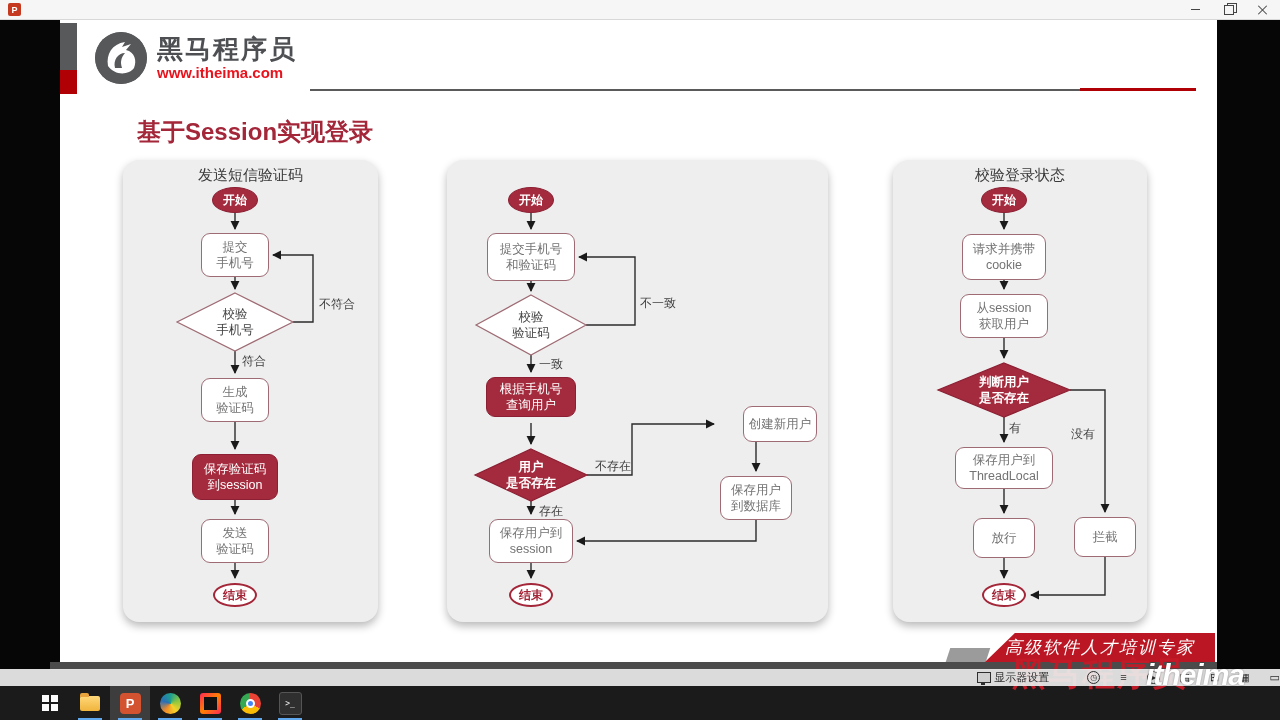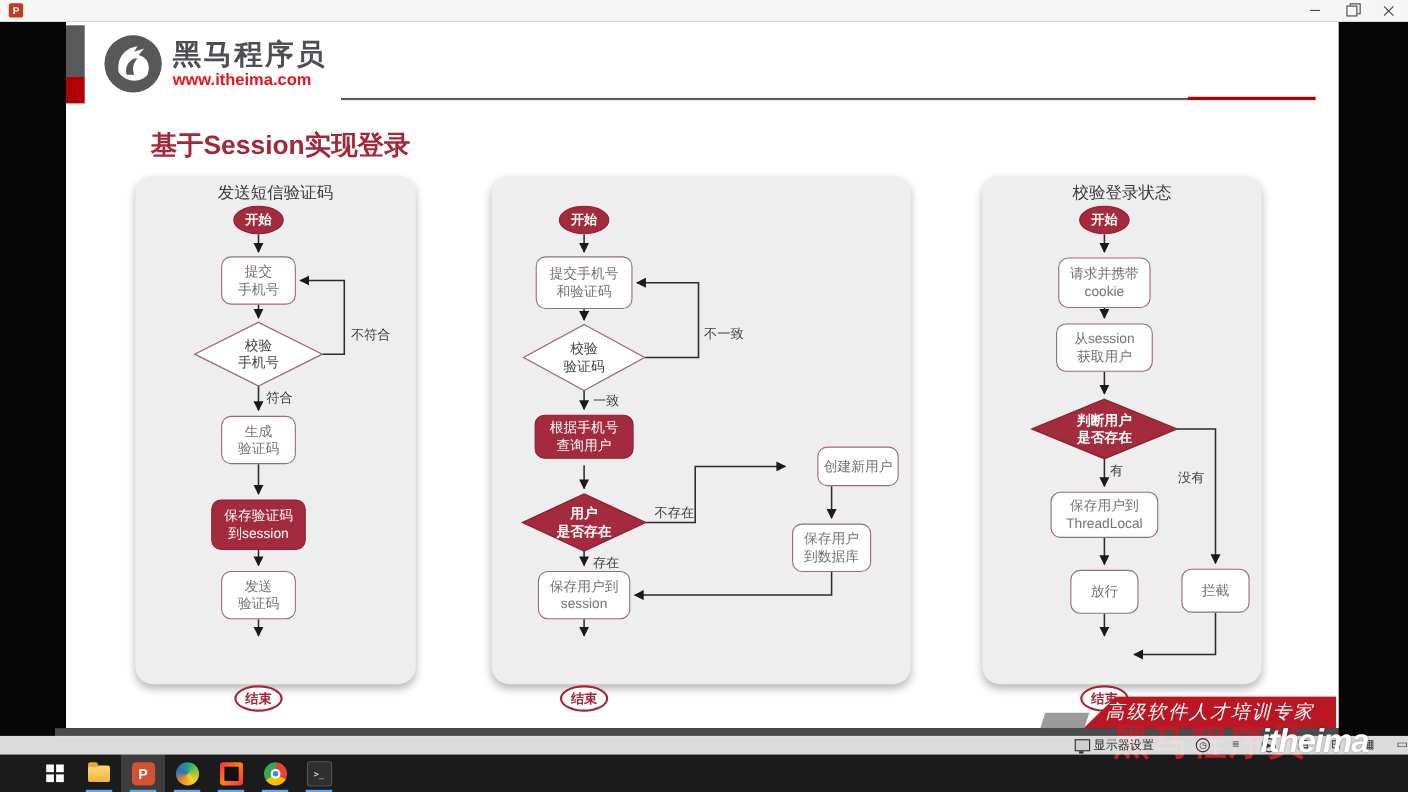--- a/index.html
+++ b/index.html
@@ -50,21 +50,21 @@
   .p3{left:833px;width:254px;}
   .ptitle{position:absolute;left:0;top:6px;width:100%;text-align:center;font-size:15px;color:#3a3a3a;}
   .wires{position:absolute;left:0;top:0;}
   .node{position:absolute;background:#fff;border:1px solid #9e6b74;border-radius:9px;color:#737373;
         font-size:12.5px;line-height:1.3;display:flex;align-items:center;justify-content:center;
         text-align:center;white-space:pre-line;box-sizing:border-box;}
   .node.red{background:#a42b3d;border-color:#8c1f33;color:#fff;}
   .se{position:absolute;border-radius:50%;display:flex;align-items:center;justify-content:center;
       font-size:12px;font-weight:bold;box-sizing:border-box;}
   .se.start{background:#a42b3d;color:#fff;border:1px solid #8c1f33;}
-  .se.end{background:#fff;color:#a32639;border:2px solid #a32639;margin-top:40px;}
+  .se.end{background:#fff;color:#a32639;border:2px solid #a32639;}
   .dtext{position:absolute;display:flex;align-items:center;justify-content:center;text-align:center;
          white-space:pre-line;font-size:12.5px;line-height:1.3;color:#3f3f3f;}
   .dtext.w{color:#fff;font-weight:bold;}
   .lbl{position:absolute;font-size:12px;color:#3f3f3f;white-space:nowrap;}
 
   
   .banner{position:absolute;left:925px;top:613px;width:230px;height:29px;background:#bb1624;
           clip-path:polygon(13% 0,100% 0,100% 100%,0 100%);display:flex;align-items:center;justify-content:center;}
   .banner span{color:#fff;font-size:17px;font-style:italic;font-family:"DejaVu Serif",serif;letter-spacing:2px;}
   .banner-gray{position:absolute;left:888px;top:628px;width:40px;height:14px;background:#9b9b9b;transform:skewX(-18deg);}

